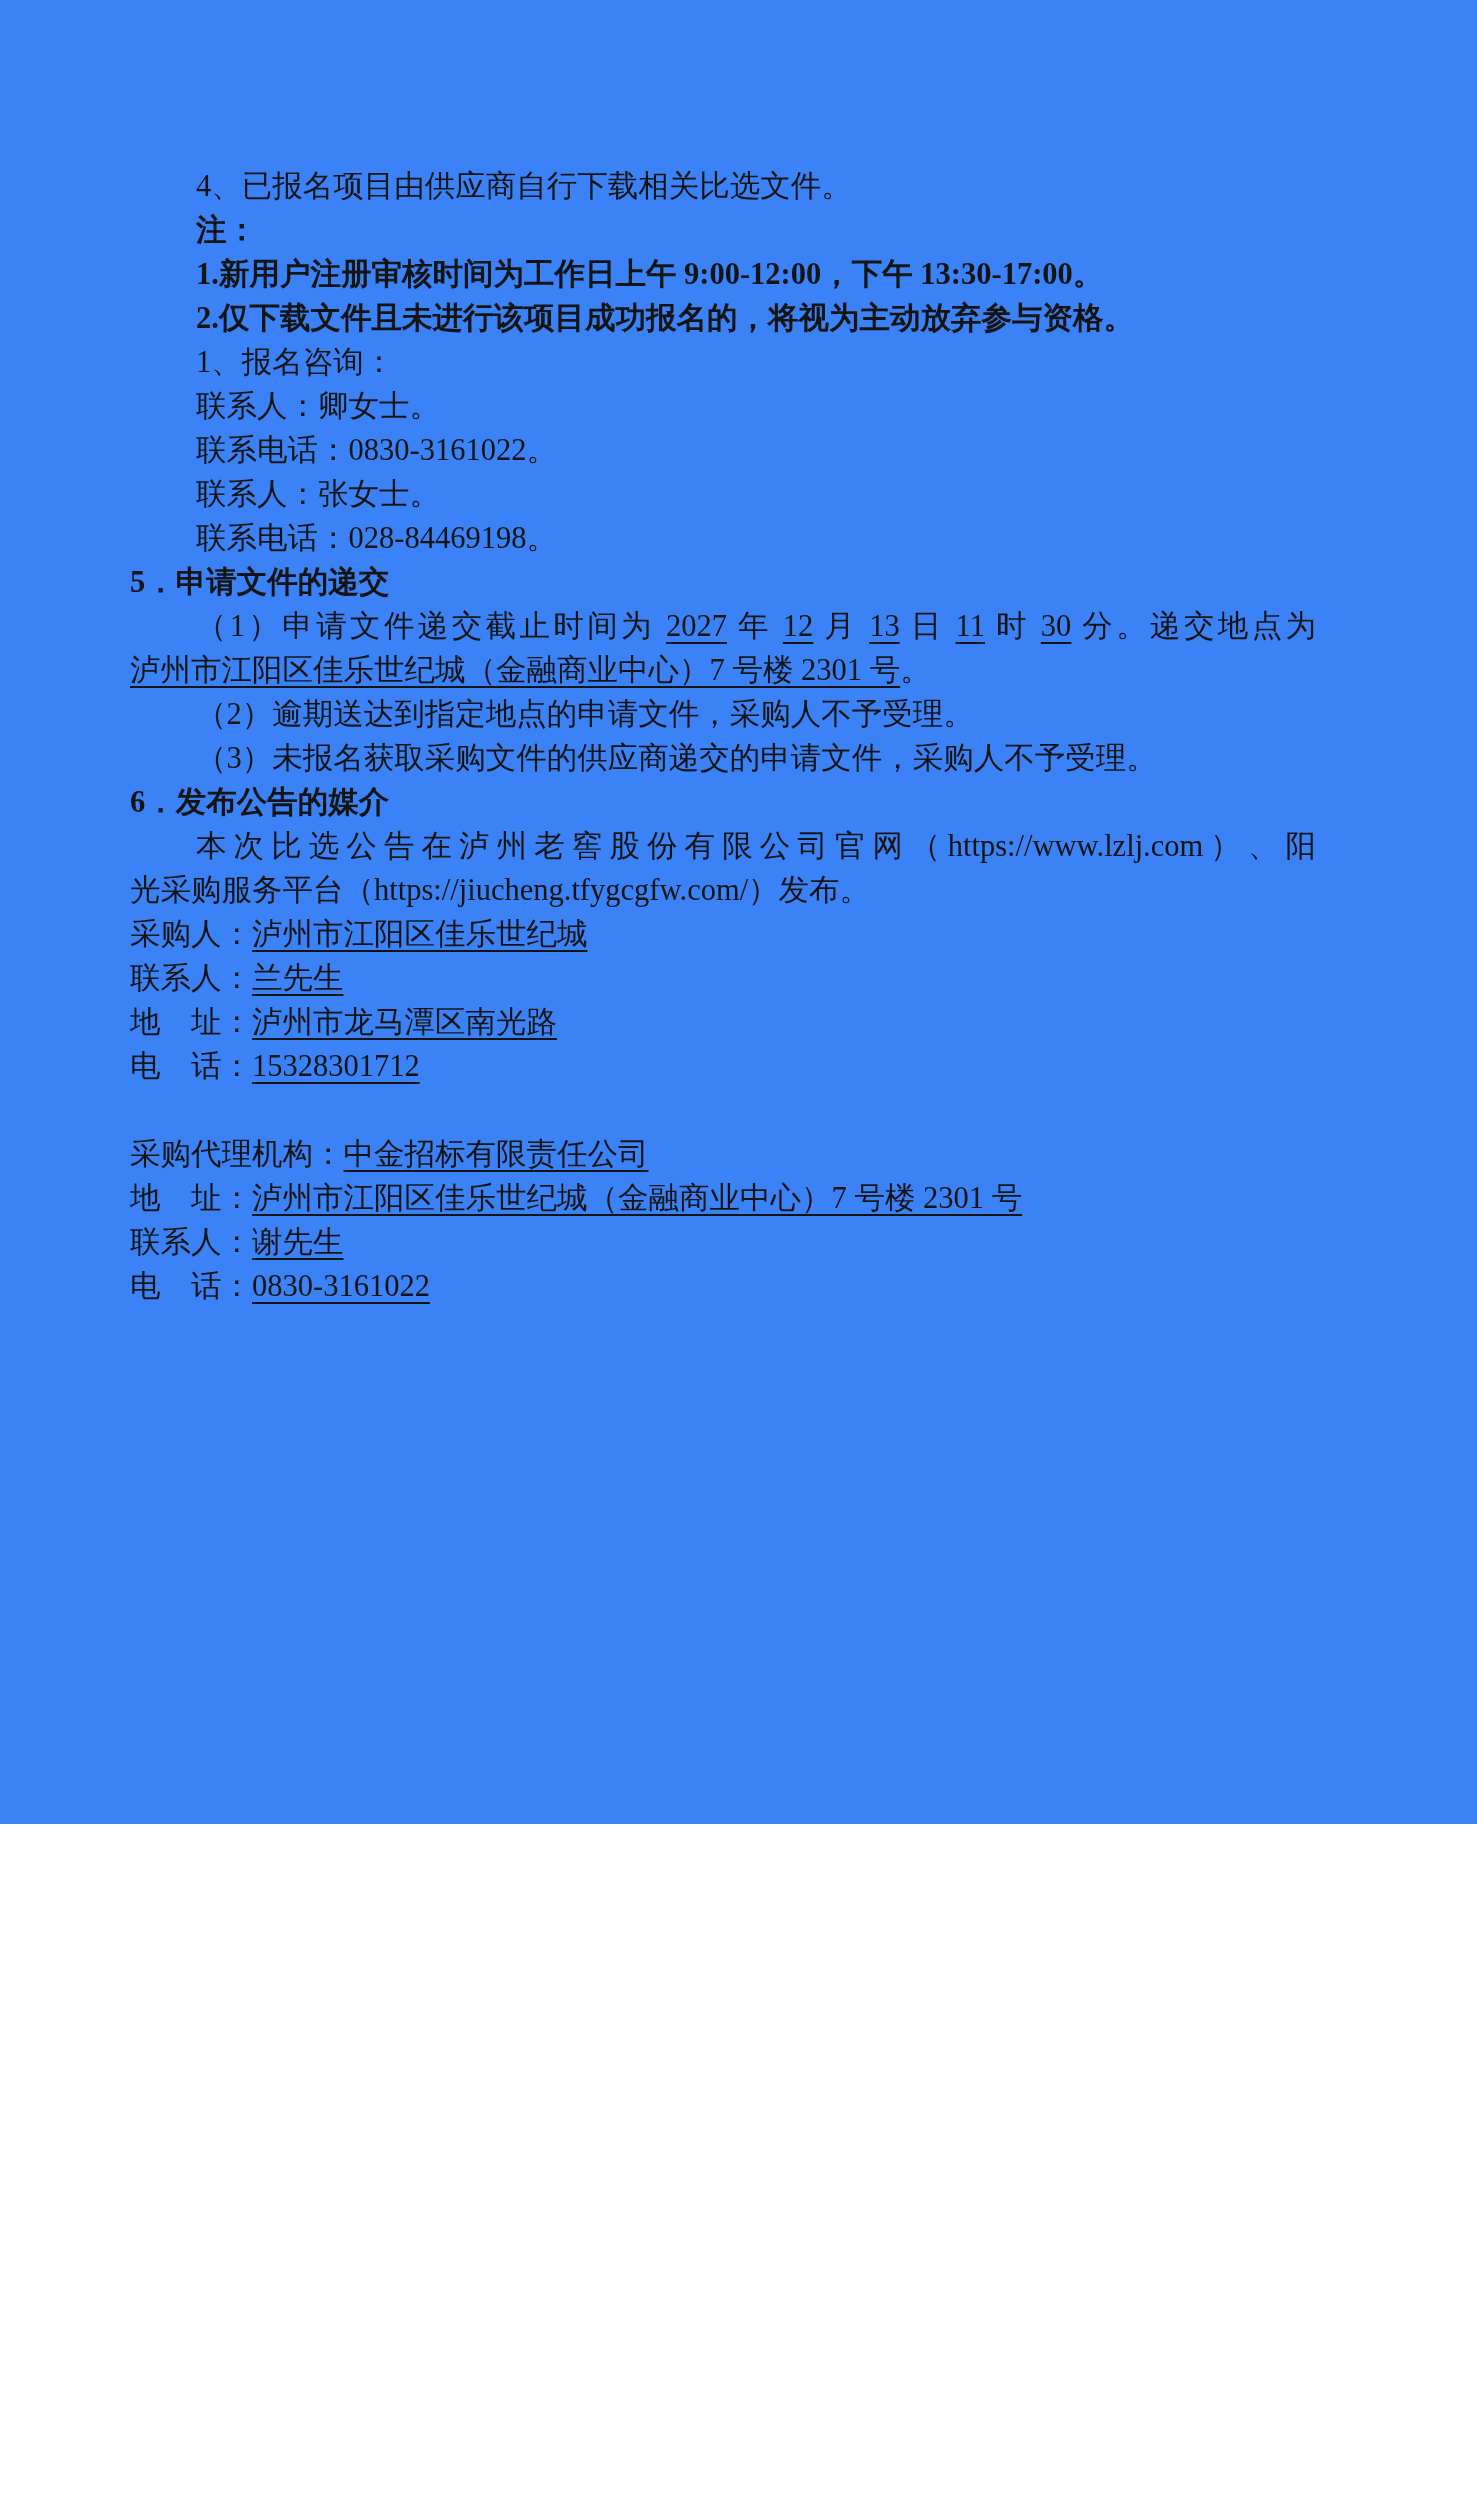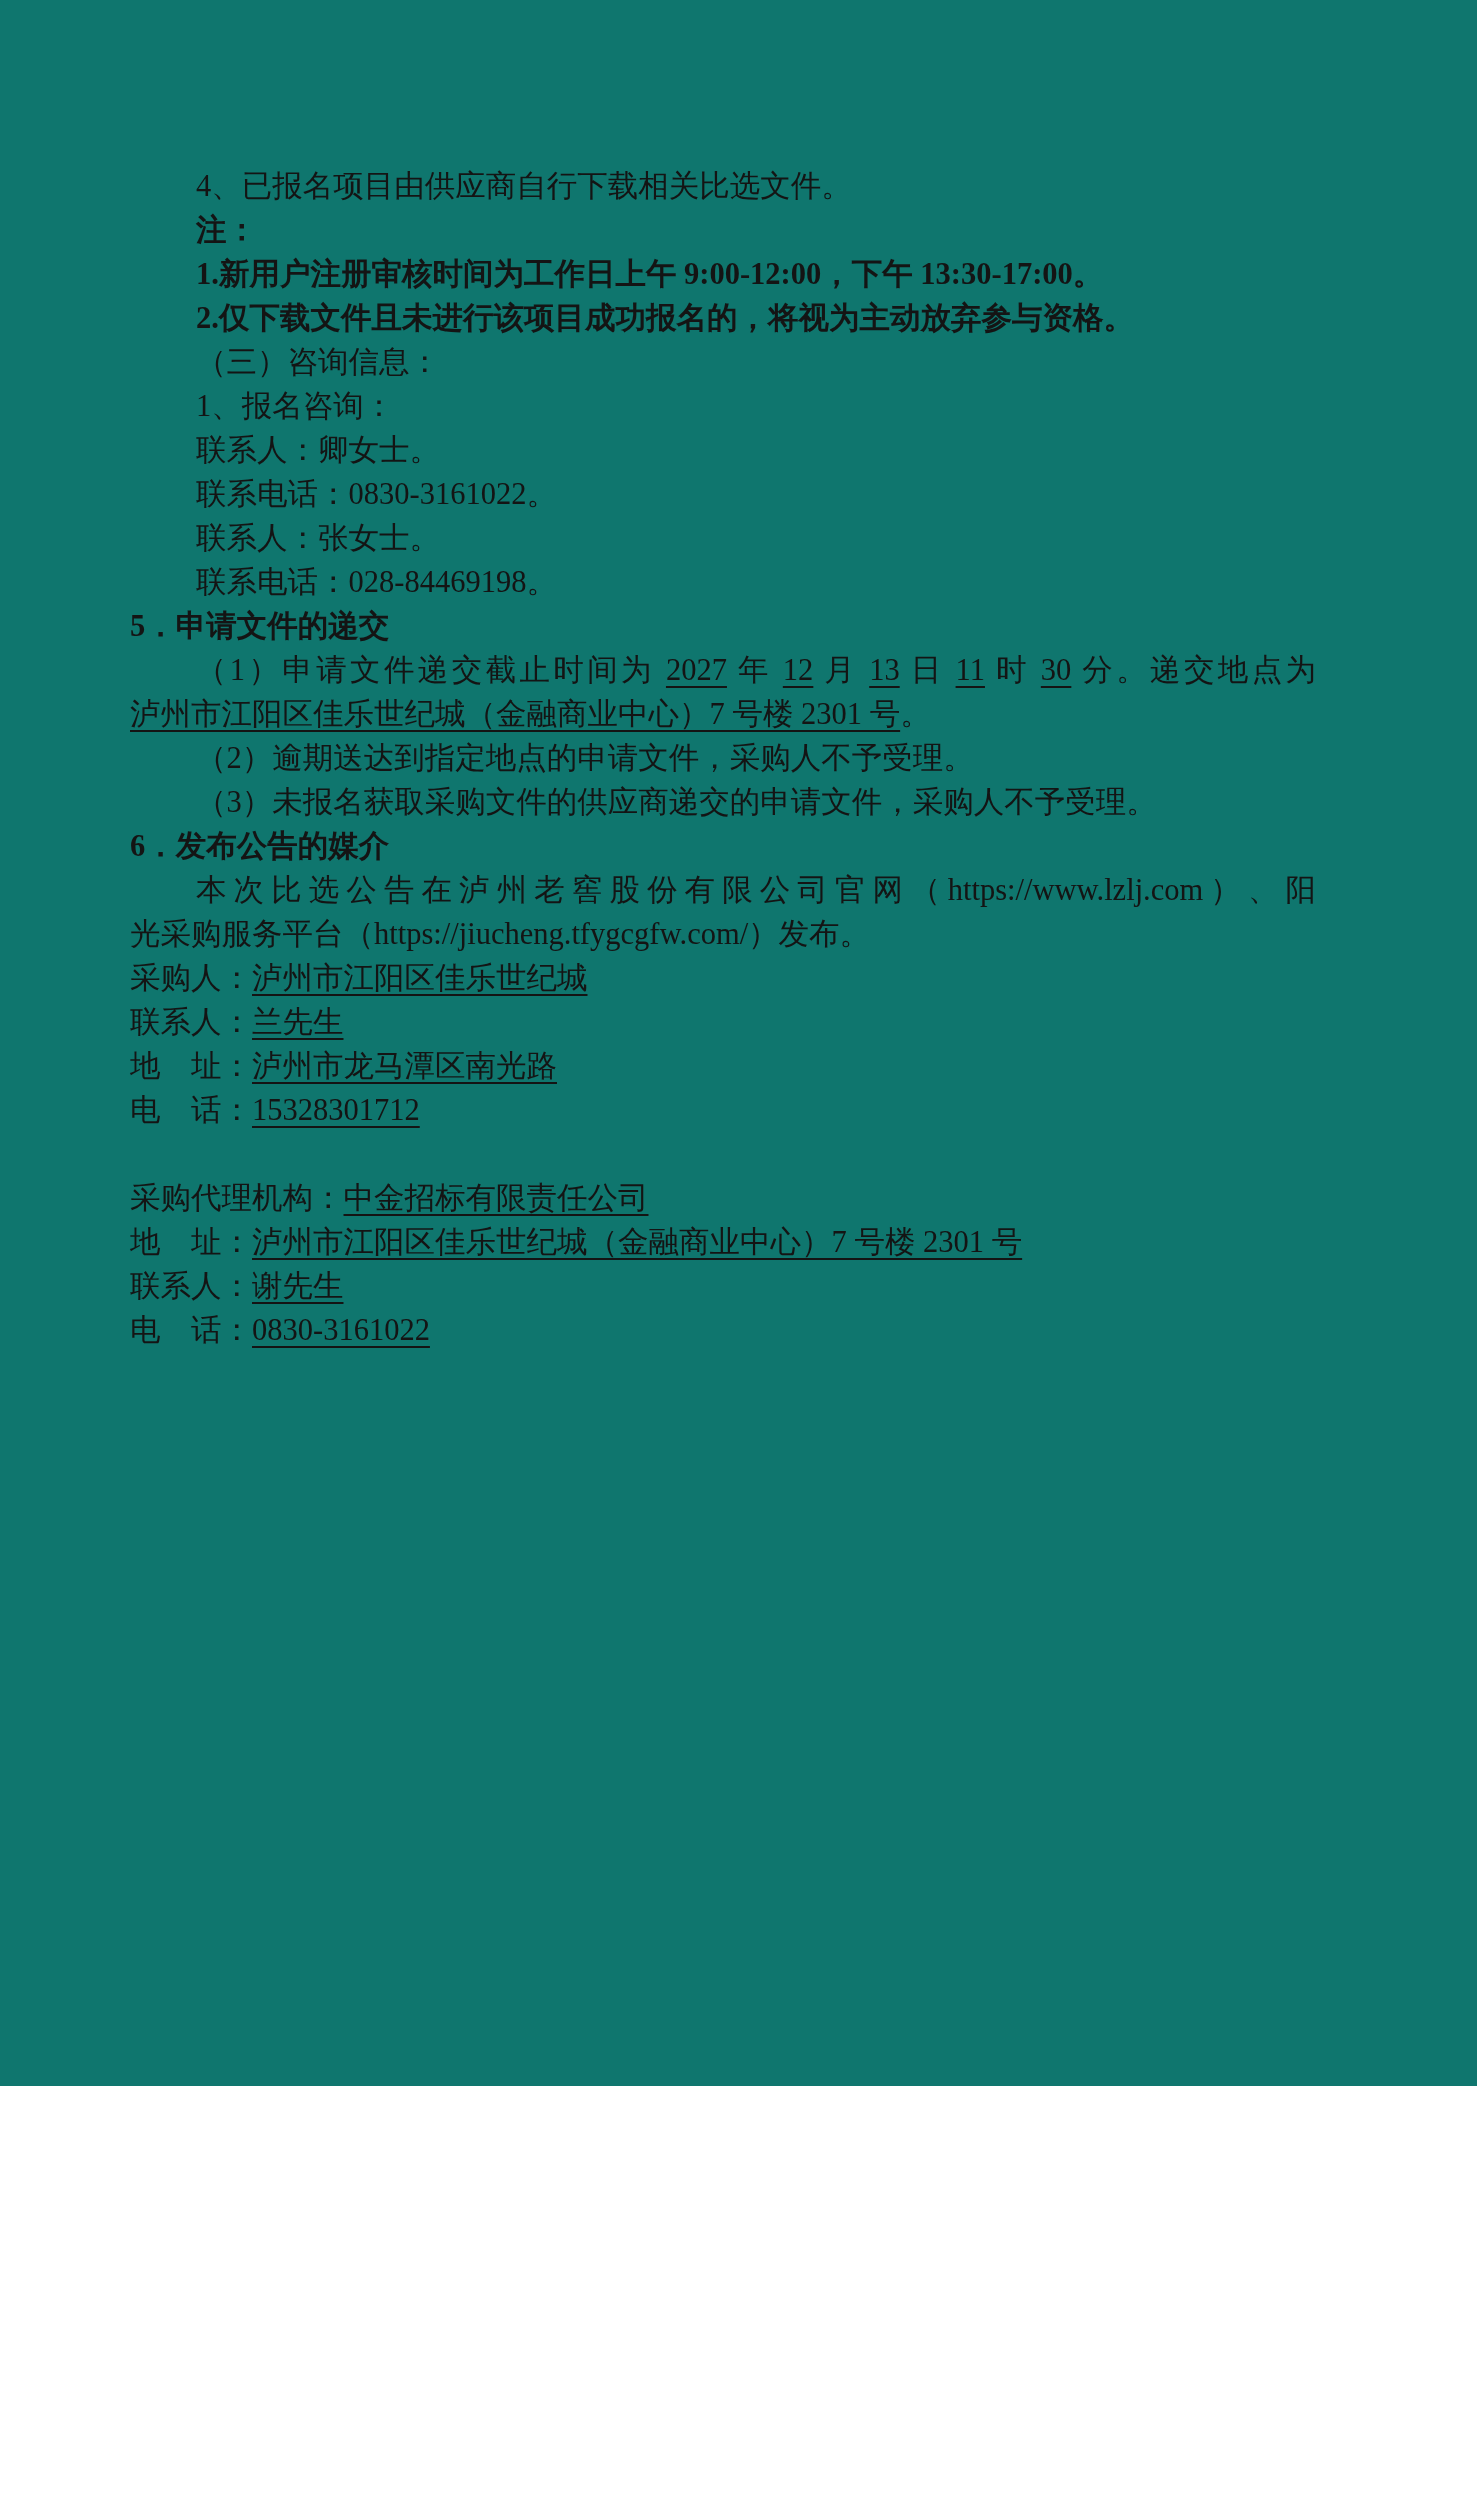--- a/index.html
+++ b/index.html
@@ -1,20 +1,20 @@
 <!DOCTYPE html>
 <html><head>
 <meta charset="utf-8">
 <style>
   html, body { margin: 0; padding: 0; background: #ffffff; }
   .page {
     position: relative;
     width: 1478px;
-    height: 2086px;
-    background: #0f766e;
+    height: 1824px;
+    background: #3b82f6;
     color: #141414;
     font-family: "Liberation Serif", "DejaVu Serif", serif;
     overflow: hidden;
   }
   .content {
     position: absolute;
     left: 130px;
     top: 164px;
     width: 1186px;
     font-size: 30.5px;
@@ -50,21 +50,20 @@
 </style>
 </head>
 <body>
 
 <div class="page">
   <div class="content">
       <p class="line indent"><span>4、已报名项目由供应商自行下载相关比选文件。</span></p>
       <p class="line indent bold"><span>注：</span></p>
       <p class="line indent bold"><span>1.新用户注册审核时间为工作日上午 9:00-12:00，下午 13:30-17:00。</span></p>
       <p class="line indent bold"><span>2.仅下载文件且未进行该项目成功报名的，将视为主动放弃参与资格。</span></p>
-      <p class="line indent"><span>（三）咨询信息：</span></p>
       <p class="line indent"><span>1、报名咨询：</span></p>
       <p class="line indent"><span>联系人：卿女士。</span></p>
       <p class="line indent"><span>联系电话：0830-3161022。</span></p>
       <p class="line indent"><span>联系人：张女士。</span></p>
       <p class="line indent"><span>联系电话：028-84469198。</span></p>
       <p class="line bold"><span>5．申请文件的递交</span></p>
       <p class="line indent fill"><span>（1）申请文件递交截止时间为 </span><span class="u">2027</span><span> 年 </span><span class="u">12</span><span> 月 </span><span class="u">13</span><span> 日 </span><span class="u">11</span><span> 时 </span><span class="u">30</span><span> 分。递交地点为</span></p>
       <p class="line"><span class="u">泸州市江阳区佳乐世纪城（金融商业中心）7 号楼 2301 号</span><span>。</span></p>
       <p class="line indent"><span>（2）逾期送达到指定地点的申请文件，采购人不予受理。</span></p>
       <p class="line indent"><span>（3）未报名获取采购文件的供应商递交的申请文件，采购人不予受理。</span></p>

